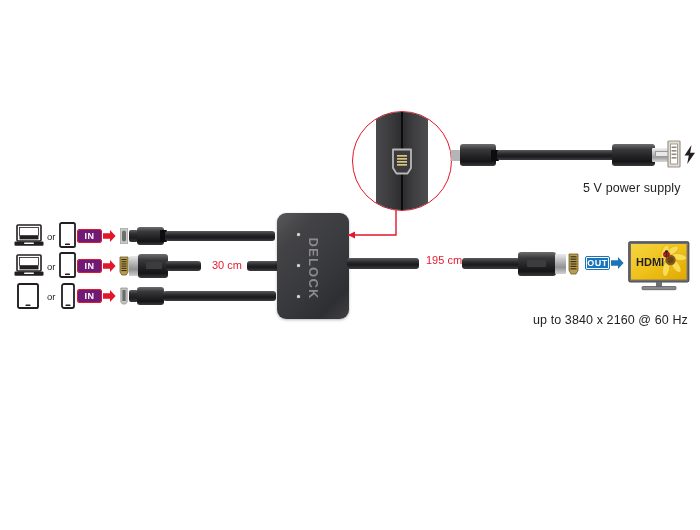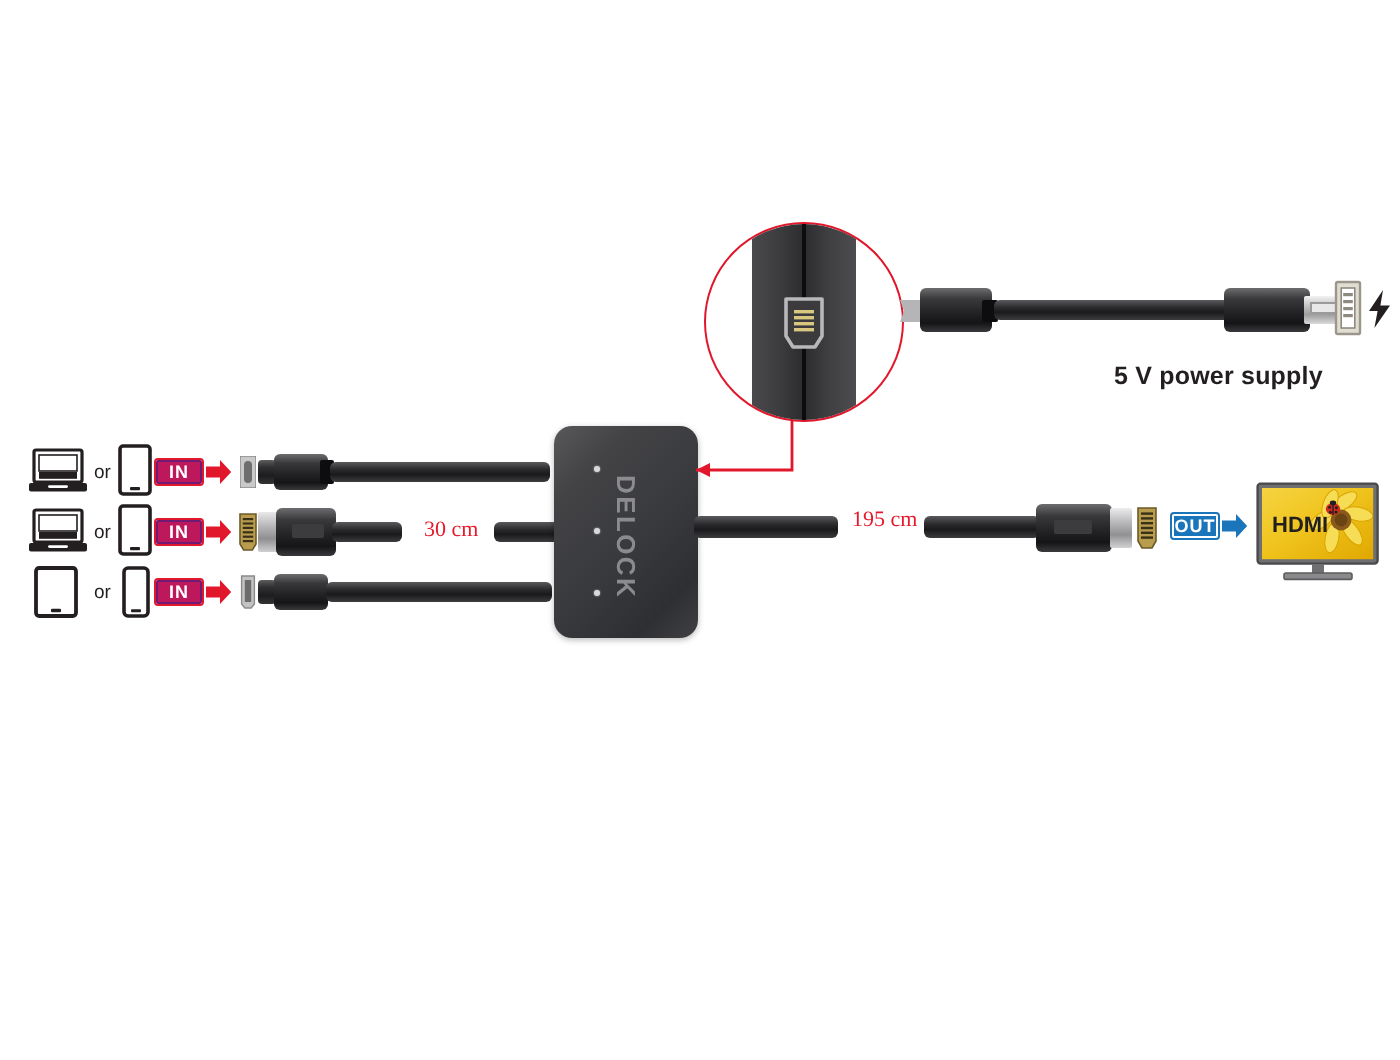--- a/index.html
+++ b/index.html
@@ -20,21 +20,21 @@
     left: 0; top: 0;
     width: 700px;
     height: 530px;
   }
   .abs { position: absolute; }
 
   
   .label-dim {
     color: #e8192c;
     font-size: 11px;
-    font-family: Liberation Serif, serif;
+    font-family: Liberation Sans, sans-serif;
     white-space: nowrap;
   }
   .label-caption {
     color: #231f20;
     font-size: 12.5px;
     font-family: "Liberation Sans", sans-serif;
     white-space: nowrap;
     letter-spacing: 0.1px;
   }
   .label-or {
@@ -52,21 +52,21 @@
     font-weight: bold;
     color: #ffffff;
     letter-spacing: 0.5px;
     font-family: "Liberation Sans", sans-serif;
     border-radius: 1px;
     box-sizing: border-box;
   }
   .badge-in {
     width: 23px; height: 12px;
     background: #be185d;
-    border: 1px solid #701a75;
+    border: 6px solid #701a75;
     outline: 1px solid #e1172b;
   }
   .badge-out {
     width: 23px; height: 12px;
     background: #1b75bb;
     border: 1px solid #ffffff;
     outline: 1px solid #1b75bb;
   }
 
   
@@ -302,21 +302,21 @@
       </g>
     </svg>
   </div>
 
   <div class="abs" style="left:684px; top:145px; width:12px; height:19px;">
     <svg width="12" height="19" viewBox="0 0 12 19">
       <path d="M7.5 0 L0.5 10.5 H4.8 L3.2 19 L11 7.8 H6.2 Z" fill="#231f20"></path>
     </svg>
   </div>
 
-  <div class="abs label-caption" style="left:557px; top:181px;font-weight:bold;">5 V power supply</div>
+  <div class="abs label-caption" style="left:583px; top:181px;">5 V power supply</div>
 
   <div class="abs cable" style="left:347px; top:258px; width:72px; height:11px;"></div>
   <div class="abs label-dim" style="left:426px; top:254px;">195 cm</div>
   <div class="abs cable" style="left:462px; top:258px; width:58px; height:11px;"></div>
 
   <div class="abs conn-body" style="left:518px; top:252px; width:38px; height:24px;"></div>
   <div class="abs" style="left:527px; top:260px; width:19px; height:7px; background:#3c3c3e; border-radius:1px;"></div>
   <div class="abs" style="left:555px; top:254px; width:11px; height:20px; background:linear-gradient(to bottom,#ececee,#bcbcbe,#919193,#d2d2d4); border-radius:1px;"></div>
 
   <div class="abs" style="left:568px; top:253px; width:11px; height:22px;">
@@ -375,14 +375,15 @@
       <circle cx="40.0" cy="15.0" r="0.75" fill="#231f20"></circle>
       <ellipse cx="38.5" cy="10.5" rx="1.6" ry="1.2" fill="#231f20"></ellipse>
 
       <text x="8" y="25" font-family="Liberation Sans, sans-serif" font-size="11" font-weight="bold" fill="#231f20">HDMI</text>
 
       <rect x="28" y="41" width="6" height="5" fill="#6f6f71"></rect>
       <rect x="14" y="45.5" width="34" height="3.2" rx="1" fill="#8a8a8c" stroke="#5c5c5e" stroke-width="0.8"></rect>
     </svg>
   </div>
 
+  <div class="abs label-caption" style="left:533px; top:313px;">up to 3840 x 2160 @ 60 Hz</div>
 
 </div>
 
 </body></html>

